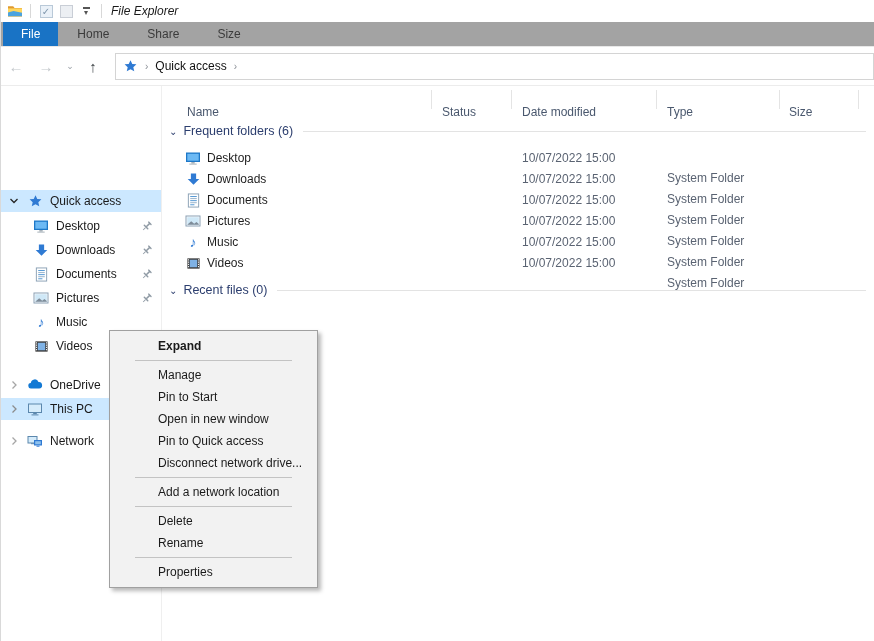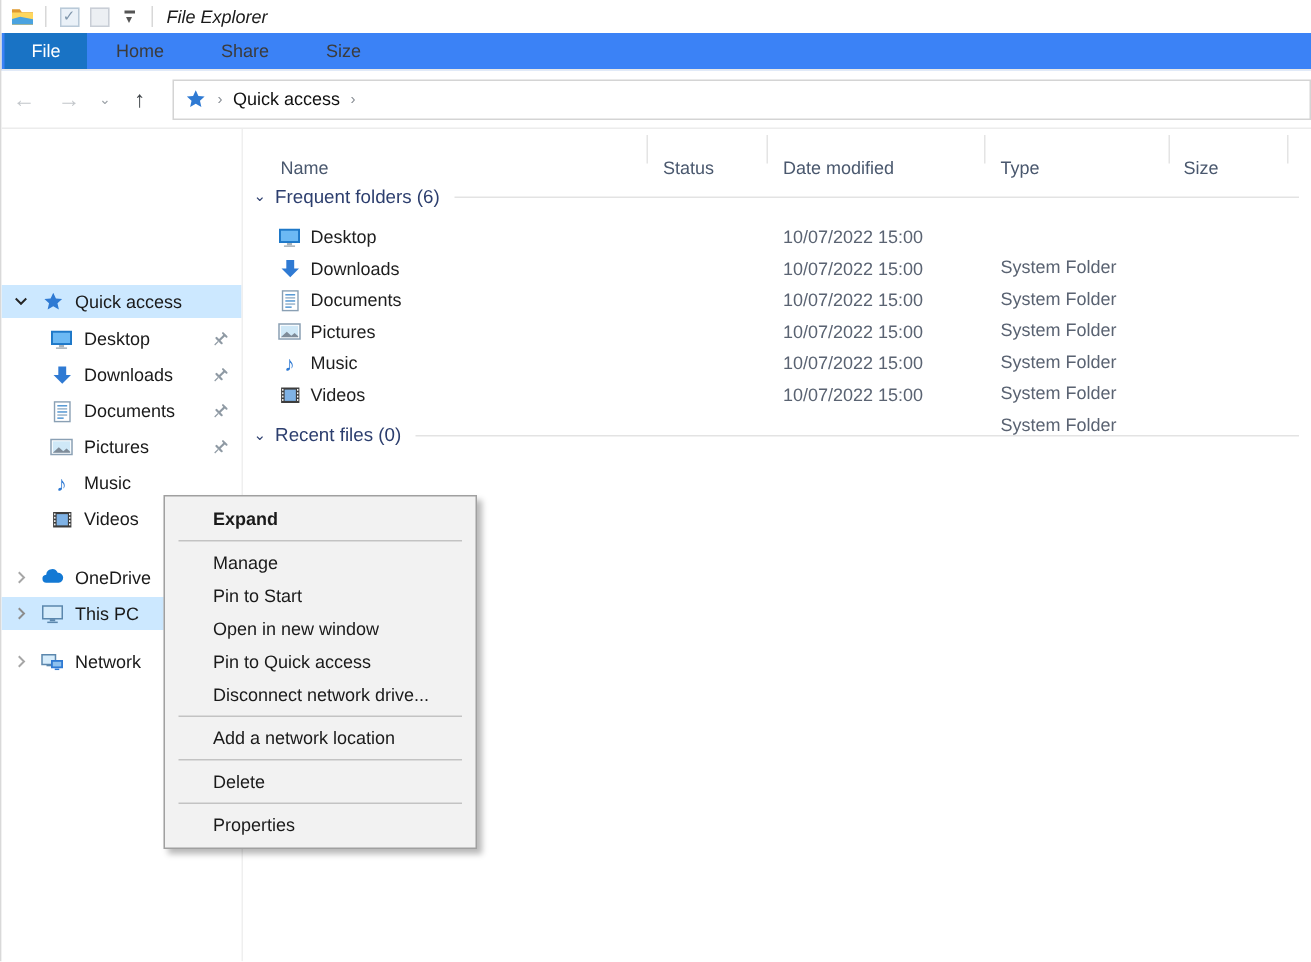--- a/index.html
+++ b/index.html
@@ -15,21 +15,21 @@
   .titlebar .sep { width:1px; height:14px; background:#d8d8d8; margin:0 5px; }
   .qat-btn { width:16px; height:16px; display:flex; align-items:center; justify-content:center; margin:0 2px; }
   .qat-check { width:13px; height:13px; background:#eaf1f8; border:1px solid #b9c9d8; color:#7e95ab; font-size:10px; line-height:11px; text-align:center; }
   .qat-blank { width:13px; height:13px; background:#eceff3; border:1px solid #c9ced6; }
   .qat-caret { display:flex; flex-direction:column; align-items:center; color:#555; }
   .qat-caret .bar { width:7px; height:1.5px; background:#555; margin-bottom:1.5px; }
   .qat-caret .chev { font-size:8px; line-height:5px; }
   .window-title { margin-left:4px; color:#1a1a1a;font-style:italic; }
 
   
-  .tabsrow { position:absolute; left:0; top:22px; width:100%; height:25px; display:flex; align-items:stretch; border-bottom:1px solid #e8e8e8; background:#3b82f6; }
+  .tabsrow { position:absolute; left:0; top:22px; width:100%; height:25px; display:flex; align-items:stretch; border-bottom:1px solid #e8e8e8; background:#a3a3a3; }
   .tab { display:flex; align-items:center; justify-content:center; padding:0 19px; color:#3b3b3b; }
   .tab.active { background:#1973c5; color:#fff; margin-left:2px; padding:0 18px; }
 
   
   .navrow { position:absolute; left:0; top:47px; width:100%; height:39px; display:flex; align-items:center; border-bottom:1px solid #ececec; background:#fff; }
   .nav-btn { font-size:15px; text-align:center; }
   .nav-back, .nav-fwd { color:#c3c7cb; width:30px; }
   .nav-drop { color:#9aa0a6; font-size:9px; width:18px; }
   .nav-up { color:#3f4448; width:28px; }
   .addressbox { flex:1; height:27px; margin-left:8px; border:1px solid #d4d4d4; display:flex; align-items:center; padding-left:7px; background:#fff; }
@@ -68,21 +68,21 @@
   .fr-icon { position:absolute; left:23px; top:2px; width:16px; height:16px; display:flex; align-items:center; justify-content:center; }
   .fr-name { position:absolute; left:45px; top:3px; color:#1e1e1e; }
   .fr-date { position:absolute; left:360px; top:3px; color:#5a6372; }
   .fr-type { position:absolute; left:505px; top:3px; color:#5a6372;margin-top:20px; }
 
   
   .context-menu {
     position:absolute; left:108px; top:330px; width:209px;
     background:#f2f2f2; border:1px solid #a0a0a0;
     box-shadow:3px 3px 4px rgba(0,0,0,0.28);
-    padding:4px 0; z-index:10;
+    padding:4px 16px; z-index:10;
   }
   .menu-item { height:22px; line-height:22px; padding-left:32px; color:#1a1a1a; white-space:nowrap; }
   .menu-item.default { font-weight:bold; }
   .menu-sep { height:1px; background:#c3c3c3; margin:3px 9px 3px 9px; }
 
   svg { display:block; }
 </style>
 </head>
 <body>
 
@@ -435,17 +435,18 @@
     <div class="menu-sep"></div>
     <div class="menu-item">Manage</div>
     <div class="menu-item">Pin to Start</div>
     <div class="menu-item">Open in new window</div>
     <div class="menu-item">Pin to Quick access</div>
     <div class="menu-item">Disconnect network drive...</div>
     <div class="menu-sep"></div>
     <div class="menu-item">Add a network location</div>
     <div class="menu-sep"></div>
     <div class="menu-item">Delete</div>
+    <div class="menu-item">Rename</div>
     <div class="menu-sep"></div>
     <div class="menu-item">Properties</div>
   </div>
 
 </div>
 
 </body></html>

